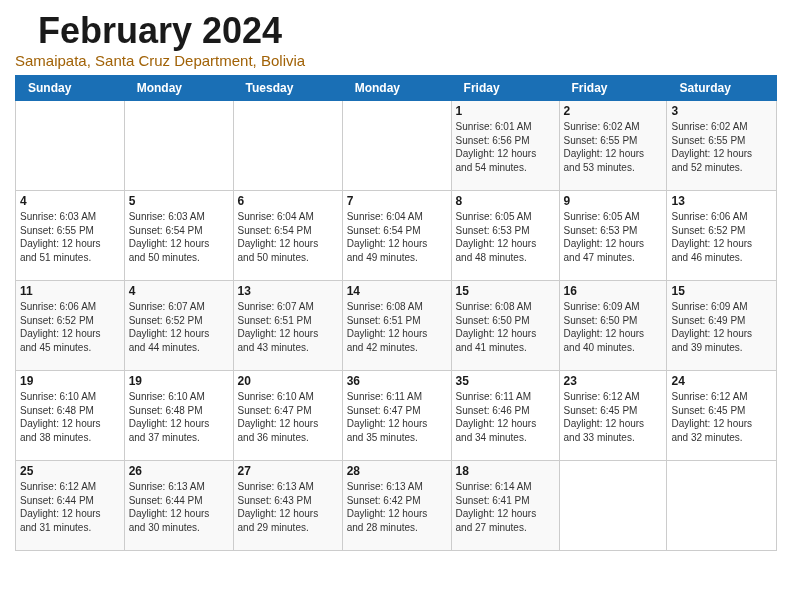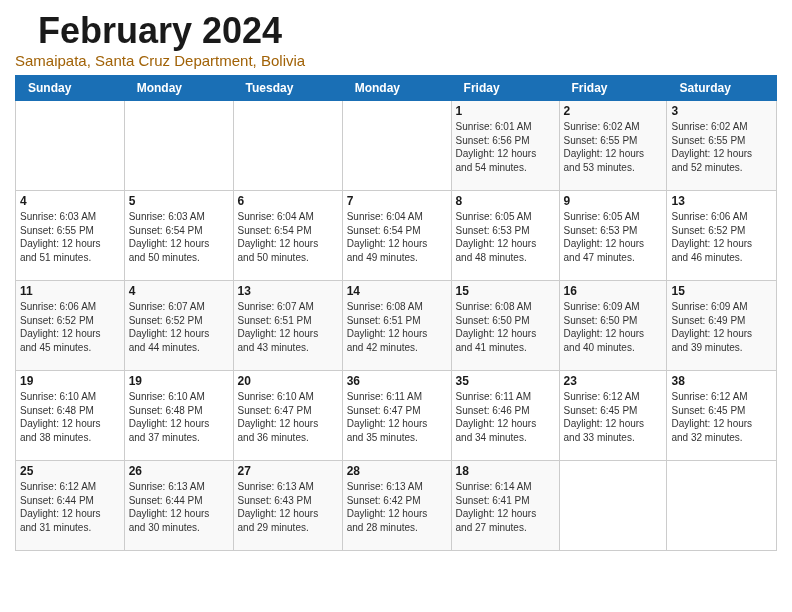--- a/index.html
+++ b/index.html
@@ -214,21 +214,21 @@
         </td>
         <td>
           <span class="day-num">35</span>
           <div class="day-info">Sunrise: 6:11 AM<br>Sunset: 6:46 PM<br>Daylight: 12 hours<br>and 34 minutes.</div>
         </td>
         <td>
           <span class="day-num">23</span>
           <div class="day-info">Sunrise: 6:12 AM<br>Sunset: 6:45 PM<br>Daylight: 12 hours<br>and 33 minutes.</div>
         </td>
         <td>
-          <span class="day-num">38</span>
+          <span class="day-num">24</span>
           <div class="day-info">Sunrise: 6:12 AM<br>Sunset: 6:45 PM<br>Daylight: 12 hours<br>and 32 minutes.</div>
         </td>
       </tr>
       <tr>
         <td>
           <span class="day-num">25</span>
           <div class="day-info">Sunrise: 6:12 AM<br>Sunset: 6:44 PM<br>Daylight: 12 hours<br>and 31 minutes.</div>
         </td>
         <td>
           <span class="day-num">26</span>

